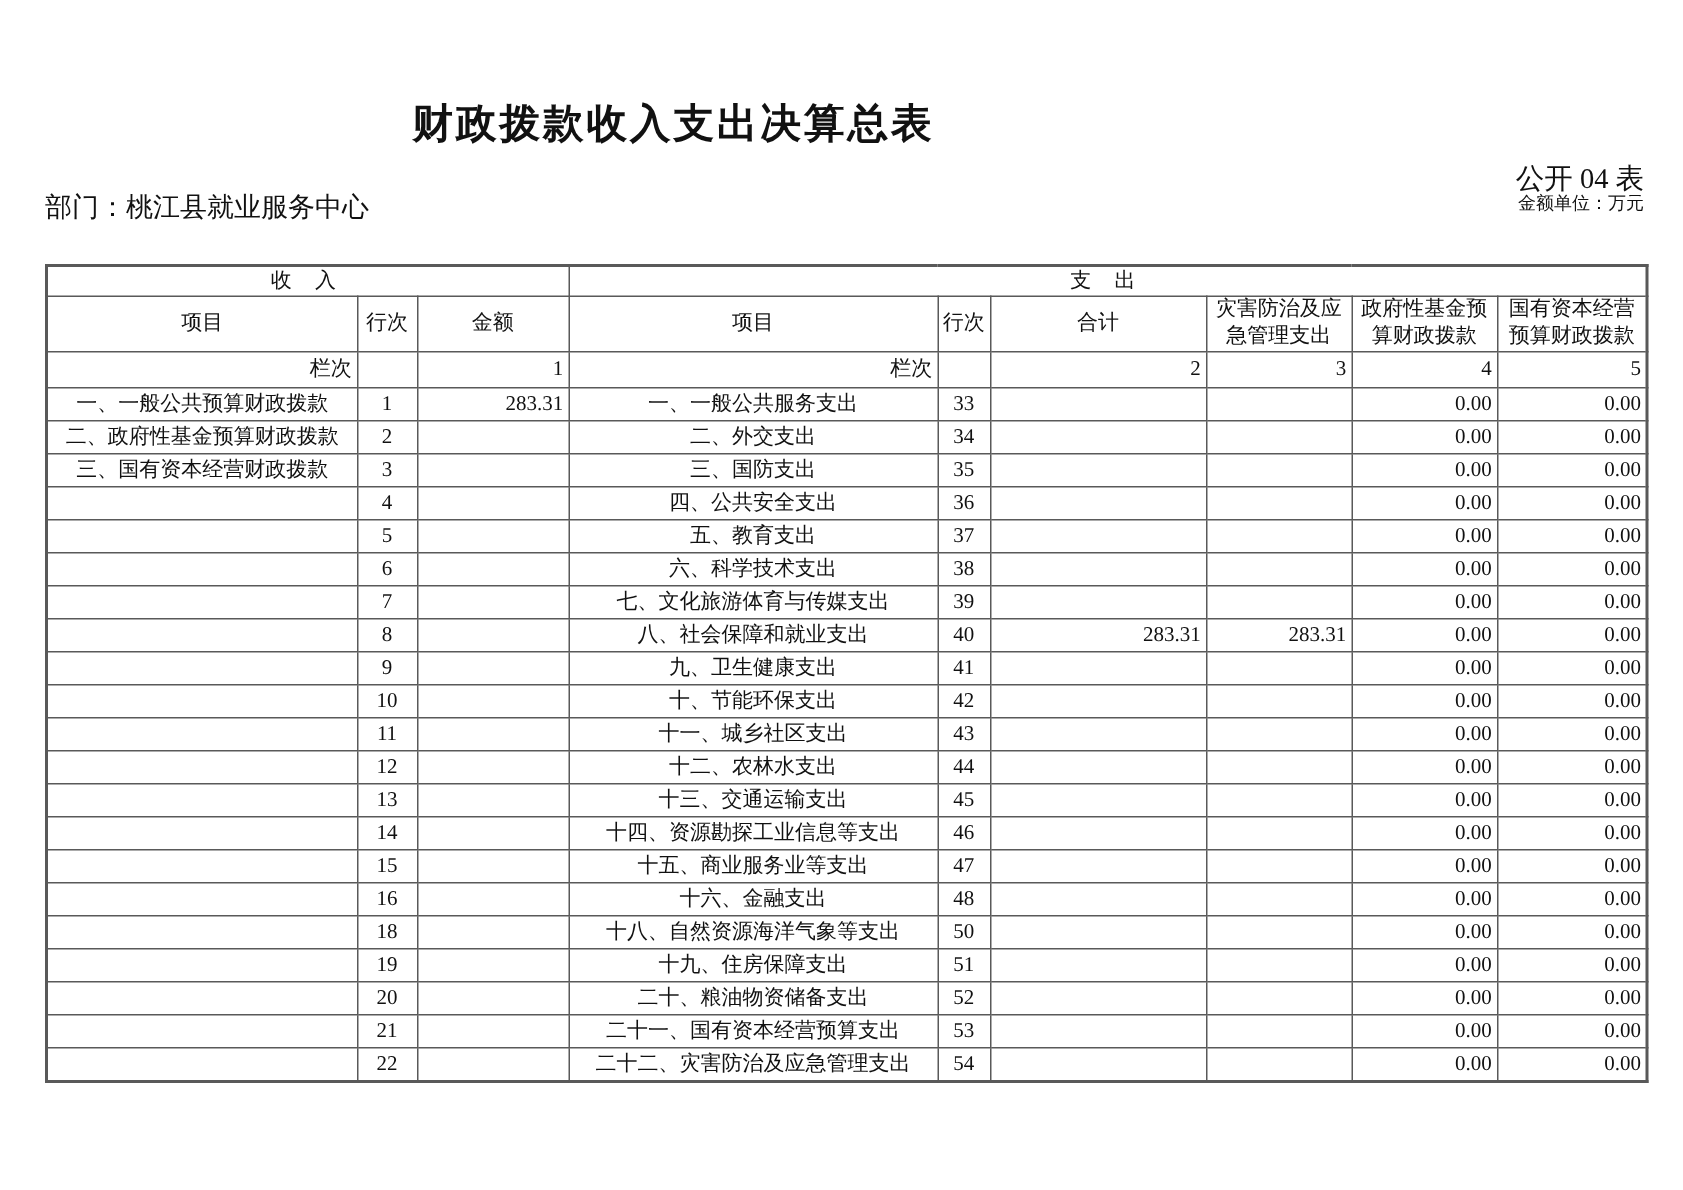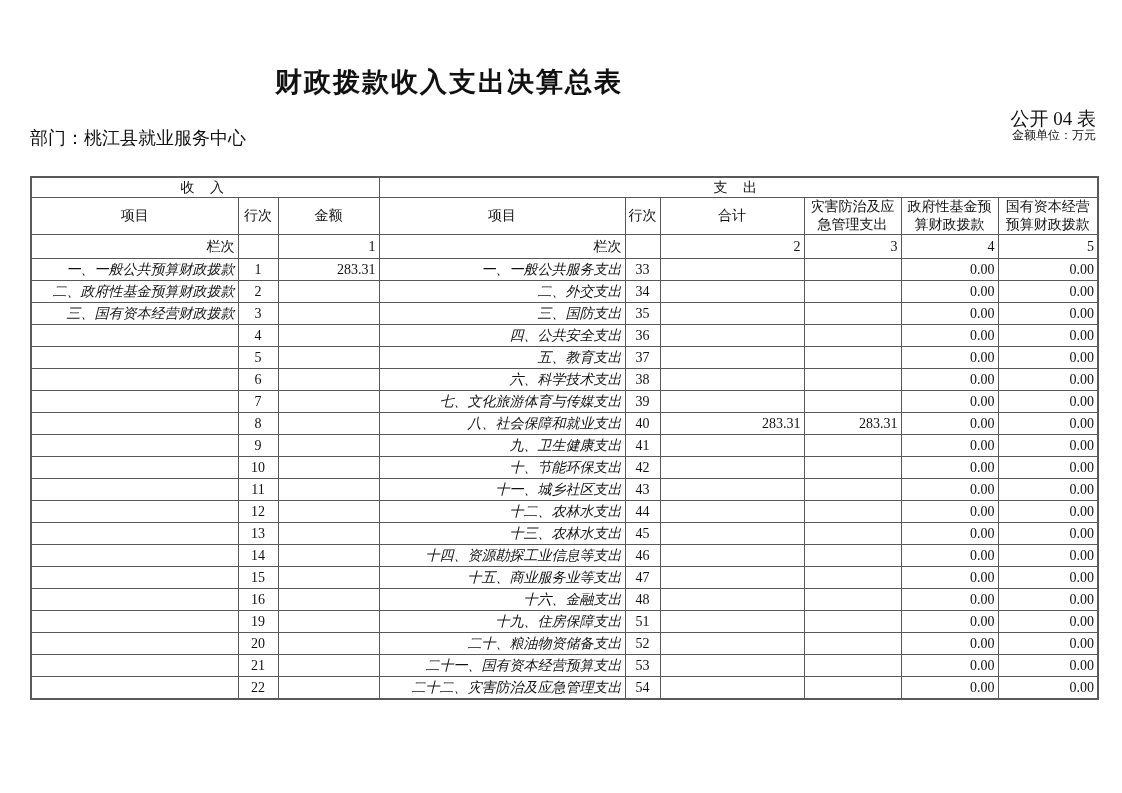--- a/index.html
+++ b/index.html
@@ -43,21 +43,21 @@
     overflow:hidden;
     white-space:nowrap;
     font-weight:normal;
     line-height:1.25;
   }
   table.budget{border:2px solid #595959;}
   tr.section-row th{height:19px;text-align:center;letter-spacing:6px;}
   tr.colhead-row th{height:36px;text-align:center;white-space:normal;line-height:1.3;}
   tr.colindex-row td{height:23px;text-align:right;}
   tbody tr.data-row td{height:21px;}
-  td.c-item{text-align:right;padding-left:2px;font-style:italic;}
+  td.c-item{text-align:center;padding-left:2px;}
   td.c-line{text-align:center;}
   td.c-num{text-align:right;padding-right:3px;}
 </style>
 </head>
 <body>
 
 <div class="page">
 
   <h1 class="report-title">财政拨款收入支出决算总表</h1>
 
@@ -235,21 +235,21 @@
           <td class="c-line">44</td>
           <td class="c-num"></td>
           <td class="c-num"></td>
           <td class="c-num">0.00</td>
           <td class="c-num">0.00</td>
         </tr>
         <tr class="data-row">
           <td class="c-item"></td>
           <td class="c-line">13</td>
           <td class="c-num"></td>
-          <td class="c-item">十三、农林水支出</td>
+          <td class="c-item">十三、交通运输支出</td>
           <td class="c-line">45</td>
           <td class="c-num"></td>
           <td class="c-num"></td>
           <td class="c-num">0.00</td>
           <td class="c-num">0.00</td>
         </tr>
         <tr class="data-row">
           <td class="c-item"></td>
           <td class="c-line">14</td>
           <td class="c-num"></td>
@@ -277,20 +277,31 @@
           <td class="c-num"></td>
           <td class="c-item">十六、金融支出</td>
           <td class="c-line">48</td>
           <td class="c-num"></td>
           <td class="c-num"></td>
           <td class="c-num">0.00</td>
           <td class="c-num">0.00</td>
         </tr>
         <tr class="data-row">
           <td class="c-item"></td>
+          <td class="c-line">18</td>
+          <td class="c-num"></td>
+          <td class="c-item">十八、自然资源海洋气象等支出</td>
+          <td class="c-line">50</td>
+          <td class="c-num"></td>
+          <td class="c-num"></td>
+          <td class="c-num">0.00</td>
+          <td class="c-num">0.00</td>
+        </tr>
+        <tr class="data-row">
+          <td class="c-item"></td>
           <td class="c-line">19</td>
           <td class="c-num"></td>
           <td class="c-item">十九、住房保障支出</td>
           <td class="c-line">51</td>
           <td class="c-num"></td>
           <td class="c-num"></td>
           <td class="c-num">0.00</td>
           <td class="c-num">0.00</td>
         </tr>
         <tr class="data-row">

